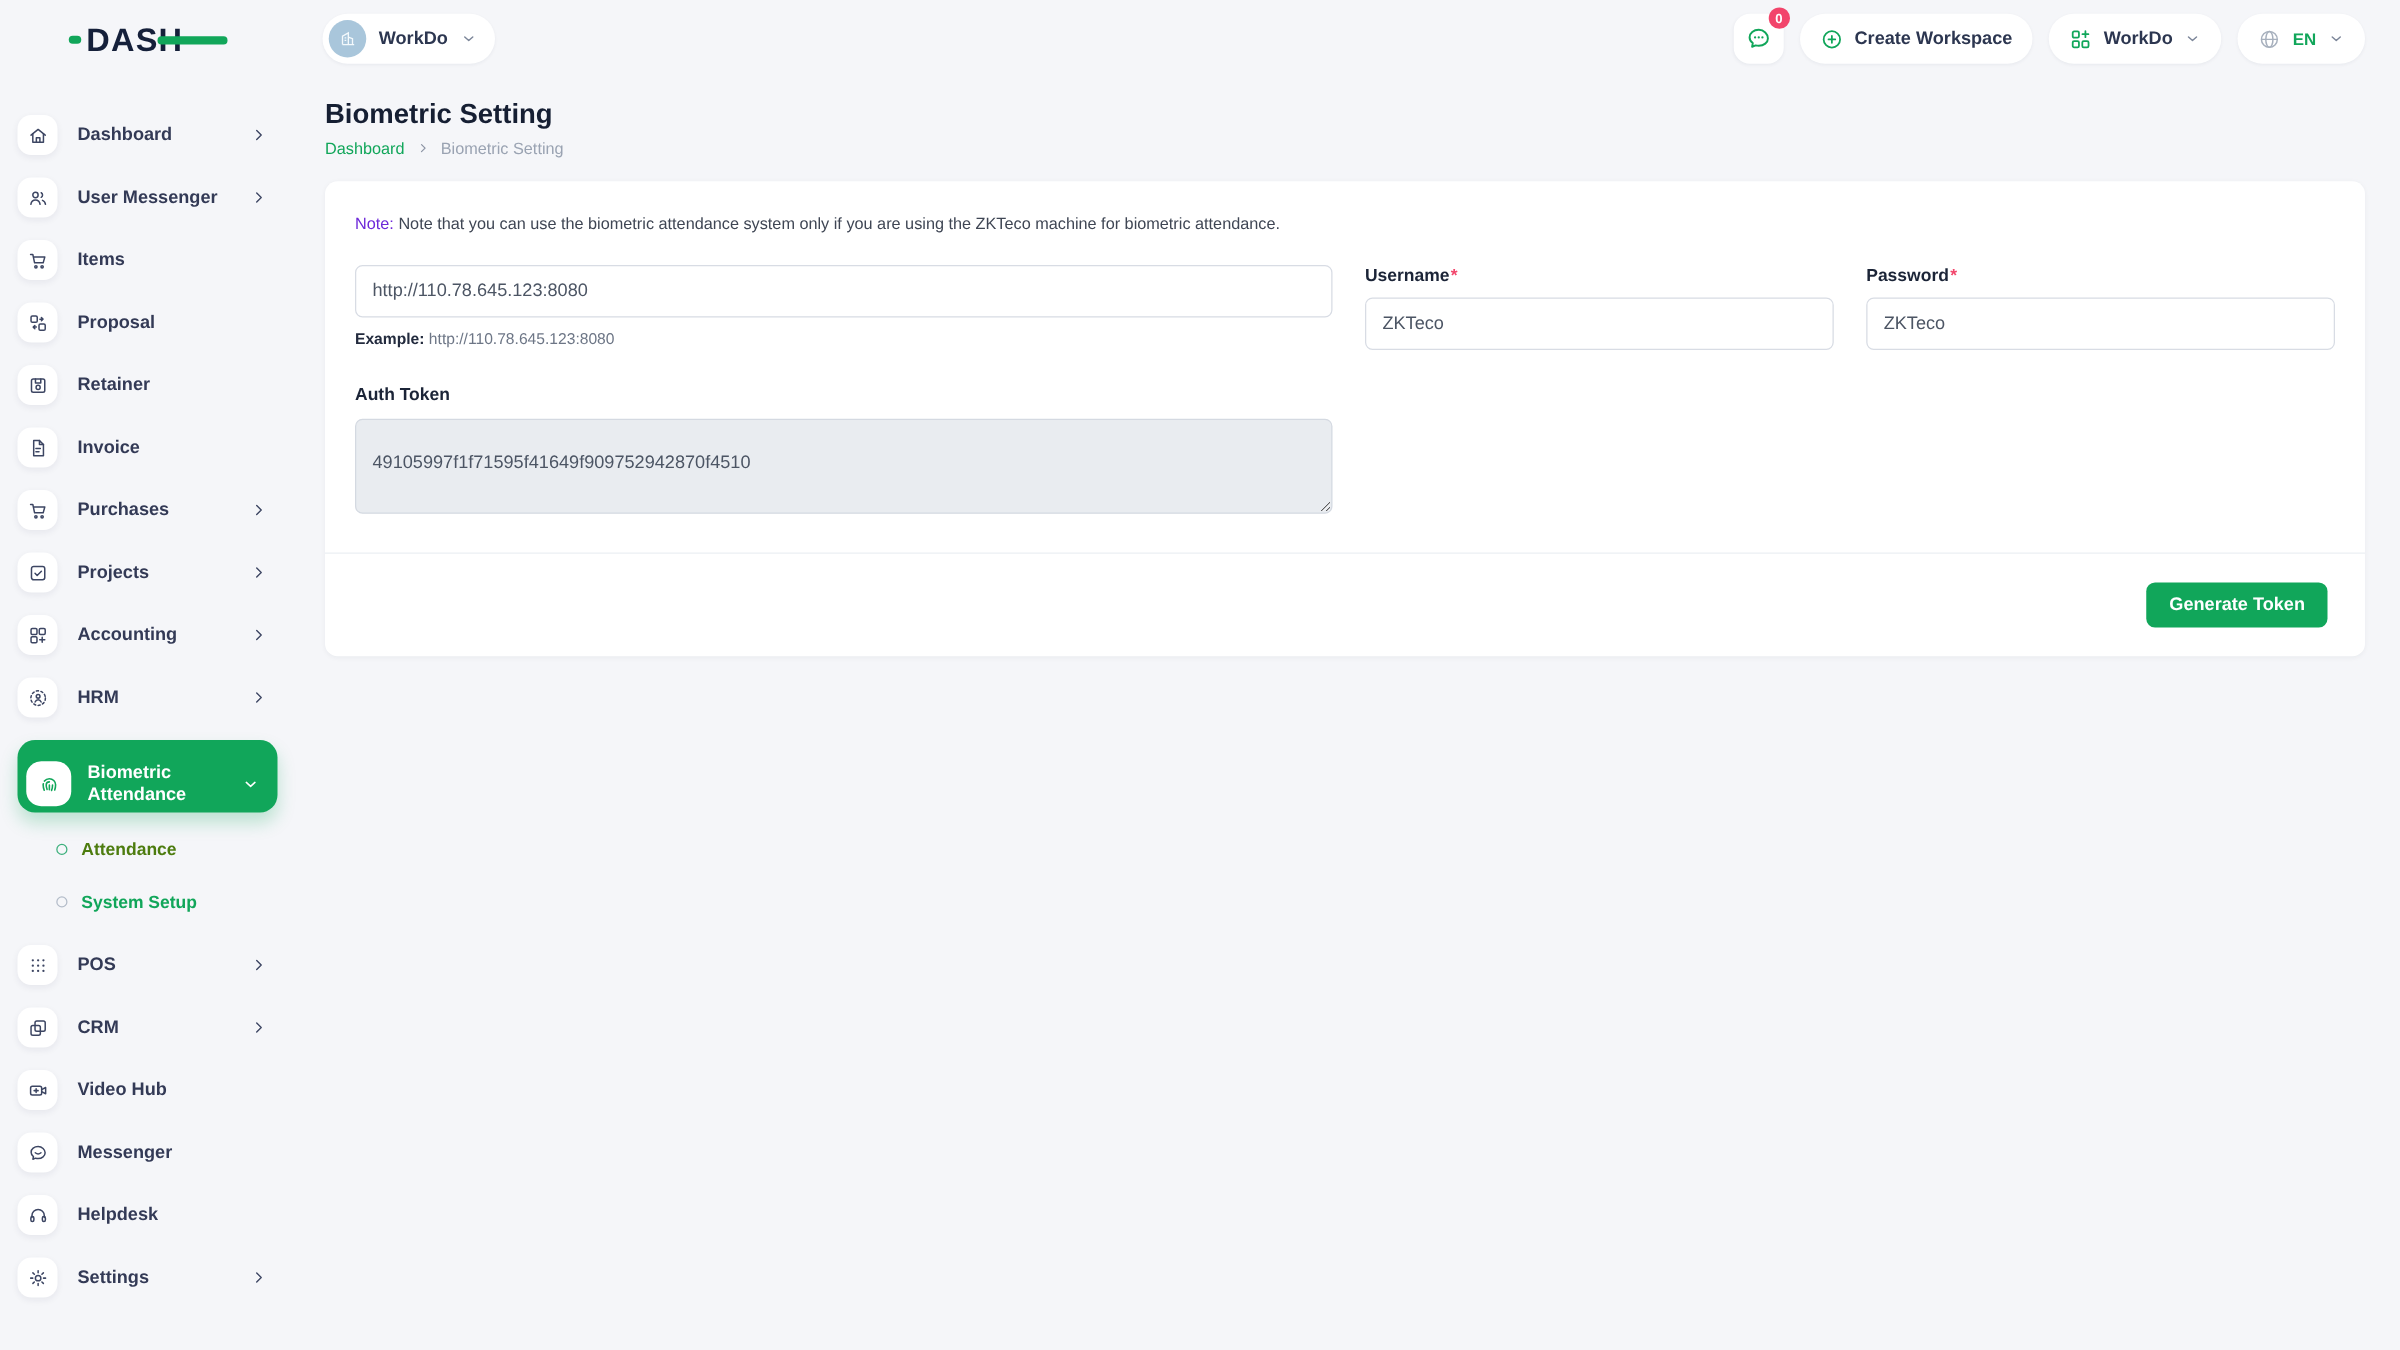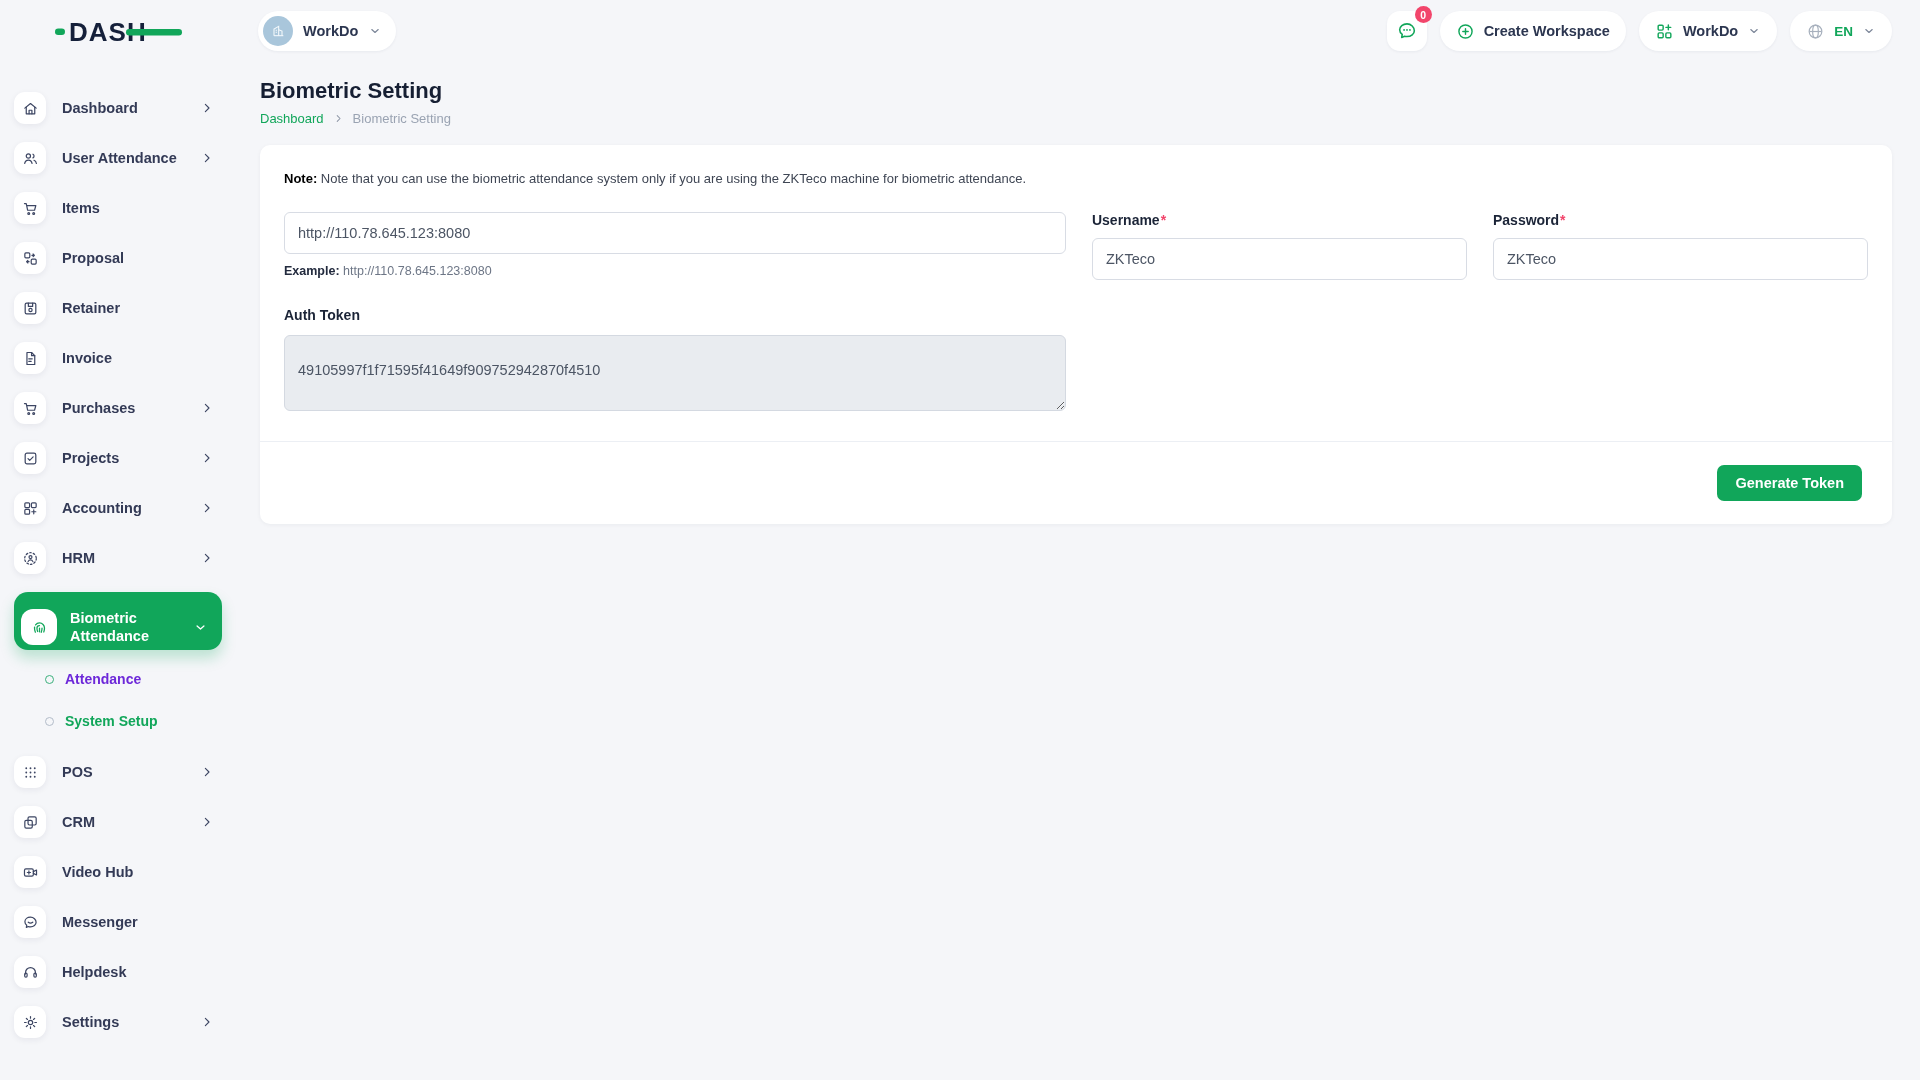--- a/index.html
+++ b/index.html
@@ -59,35 +59,35 @@
     padding:12px 10px 0 7px; box-shadow:0 8px 14px rgba(17,166,90,.25);
   }
   .nav-item.active .nav-ico { box-shadow:none; color:#11a65a; width:36px; height:36px; border-radius:12px; }
   .nav-item.active .nav-label { color:#fff; font-weight:700; line-height:1.25; margin-left:13px; }
   .nav-item.active .nav-chev { color:#fff; margin-right:4px; }
 
   .subnav { margin:0 0 14px 0; }
   .subnav-item { display:flex; align-items:center; height:42px; padding-left:31px; cursor:pointer; }
   .ring { width:9px; height:9px; flex:none; border-radius:50%; border:1.5px solid #b3bcc9; }
   .ring.green { border-color:#3cb07c; }
-  .subnav-label { margin-left:11px; font-size:14px; font-weight:600; color:#6d28d9; }
+  .subnav-label { margin-left:11px; font-size:14px; font-weight:600; color:#4d7c0f; }
   .subnav-item.active .subnav-label { color:#11a65a; }
 
   
   .main { flex:1; min-width:0; padding:0 28px; }
   .page-title { font-size:22px; font-weight:700; color:#161f33; margin:16px 0 7px; }
   .breadcrumb { display:flex; align-items:center; gap:9px; font-size:13px; margin-bottom:19px; }
   .breadcrumb a { color:#11a65a; text-decoration:none; cursor:pointer; }
   .crumb-sep { color:#8d95a5; }
   .crumb-current { color:#9aa3b2; }
 
   .card { background:#fff; border-radius:10px; box-shadow:0 1px 4px rgba(25,35,65,.05); }
   .card-body { padding:26px 24px 26px; }
   .note { font-size:13px; color:#3f4654; margin-bottom:26px; }
-  .note-label { color:#000000; font-weight:700; }
+  .note-label { color:#6d28d9; font-weight:400; }
 
   .form-grid { display:grid; grid-template-columns:784fr 376fr 376fr; column-gap:26px; }
   .field-label { display:block; font-size:14px; font-weight:700; color:#1b2437; margin-bottom:10px; }
   .req { color:#f2456b; font-weight:700; margin-left:1px; }
   .input {
     width:100%; height:42px; border:1px solid #d8dce4; border-radius:6px;
     padding:0 13px; font-size:14.5px; color:#4c5564; background:#fff;
     font-family:"Liberation Sans", sans-serif; outline:none;
   }
   .example { font-size:12.5px; color:#6d7686; margin-top:10px; }
@@ -205,21 +205,21 @@
 
     <div class="nav-item">
       <span class="nav-ico">
         <svg width="17" height="17" viewBox="0 0 24 24" fill="none" stroke="currentColor" stroke-width="1.7" stroke-linecap="round" stroke-linejoin="round">
             <circle cx="9" cy="8.5" r="3"></circle>
             <path d="M3.8 19c.5-3 2.6-4.8 5.2-4.8s4.7 1.8 5.2 4.8"></path>
             <path d="M15.5 5.9a3 3 0 0 1 0 5.2"></path>
             <path d="M16.9 14.5c1.9.7 3.1 2.2 3.4 4.5"></path>
           </svg>
       </span>
-      <span class="nav-label">User Attendance</span>
+      <span class="nav-label">User Messenger</span>
       <span class="nav-chev">
           <svg width="14" height="14" viewBox="0 0 24 24" fill="none" stroke="currentColor" stroke-width="1.9" stroke-linecap="round" stroke-linejoin="round">
             <path d="M9.2 5.8L15.4 12l-6.2 6.2"></path>
           </svg>
         </span>
     </div>
 
     <div class="nav-item">
       <span class="nav-ico">
         <svg width="17" height="17" viewBox="0 0 24 24" fill="none" stroke="currentColor" stroke-width="1.7" stroke-linecap="round" stroke-linejoin="round">

